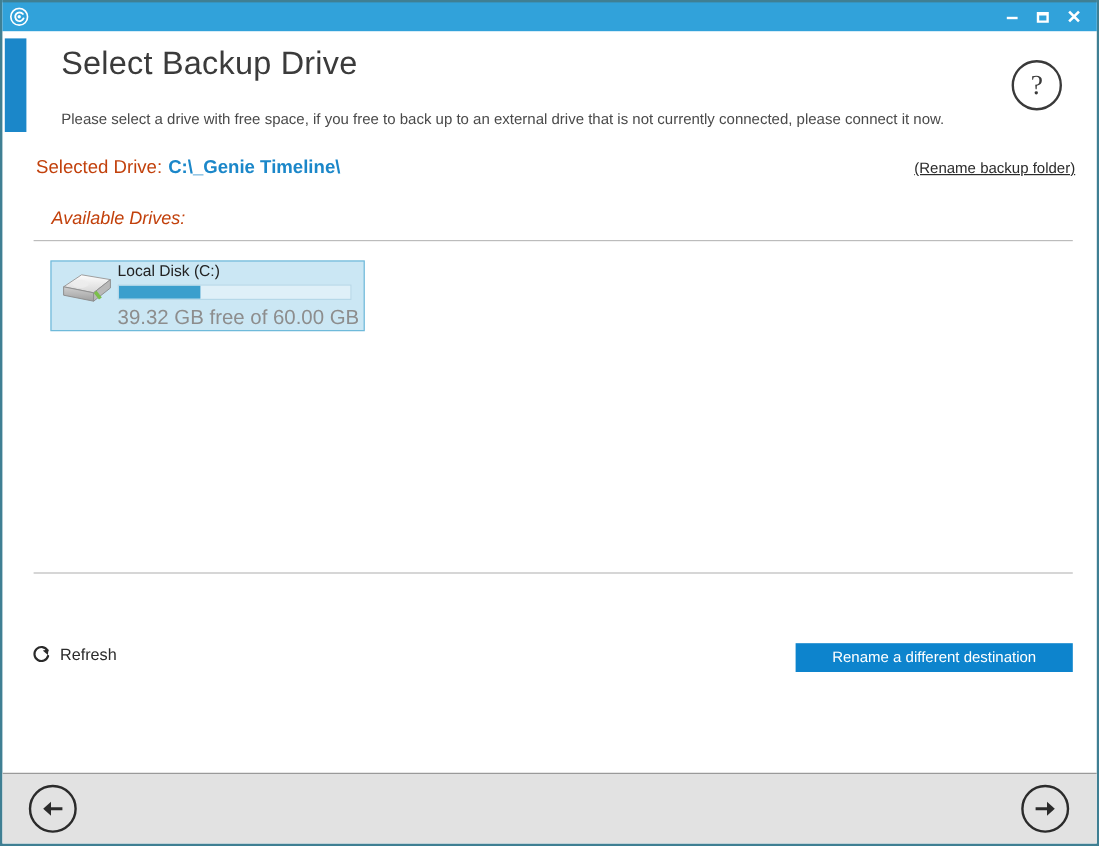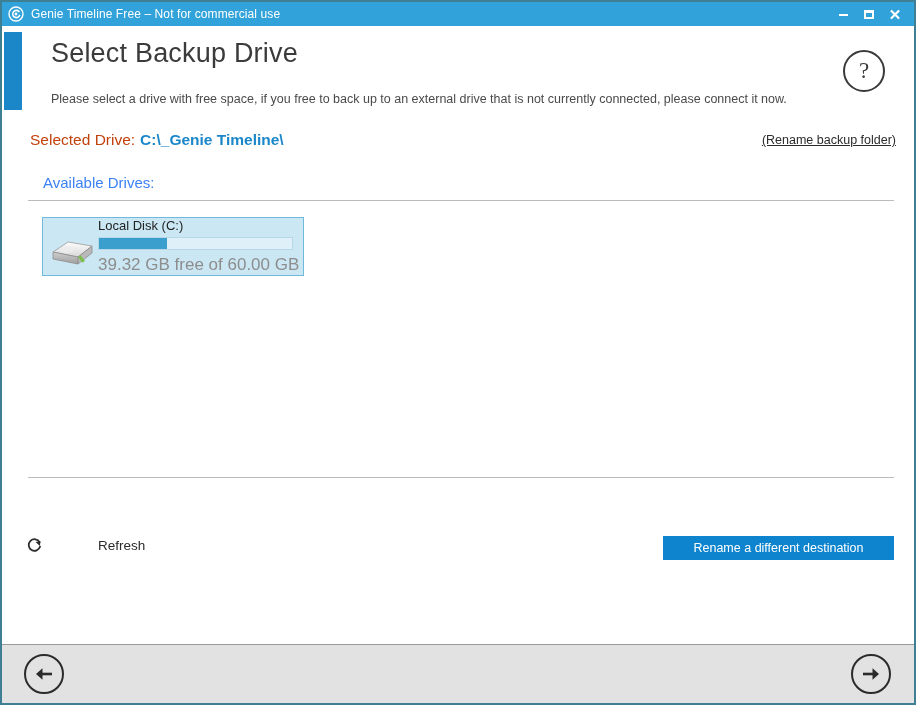--- a/index.html
+++ b/index.html
@@ -153,43 +153,44 @@
     cursor: pointer;
     white-space: nowrap;
   }
 
   
   .avail-label {
     position: absolute;
     left: 41px;
     top: 174px;
     font-size: 15px;
-    color: #3b82f6;
-    white-space: nowrap;
+    color: #c2410c;
+    white-space: nowrap;
+    font-style: italic;
   }
   .hr {
     position: absolute;
     background: #bcbcbc;
     height: 1px;
   }
   .hr-top    { left: 26px; top: 200px; width: 866px; }
   .hr-bottom { left: 26px; top: 477px; width: 866px; }
 
   
   .drive-card {
     position: absolute;
     left: 40px;
     top: 217px;
     width: 262px;
     height: 59px;
     background: #cbe7f4;
     border: 1px solid #6fbada;
     box-sizing: border-box;
     display: flex;
-    align-items: flex-end;
+    align-items: flex-start;
     cursor: pointer;
   }
   .drive-icon {
     width: 52px;
     height: 44px;
     margin-left: 3px;
     flex: 0 0 auto;
     display: flex;
     align-items: center;
     justify-content: center;
@@ -225,21 +226,20 @@
   }
 
   
   .refresh {
     position: absolute;
     left: 24px;
     top: 537px;
     display: flex;
     align-items: center;
     cursor: pointer;
-    gap: 48px;
   }
   .refresh-icon {
     width: 17px;
     height: 17px;
     flex: 0 0 auto;
   }
   .refresh-label {
     margin-left: 7px;
     font-size: 13.5px;
     color: #2b2b2b;
@@ -296,21 +296,20 @@
 <div id="app">
 
   <div class="titlebar">
     <div class="titlebar-icon">
       <svg width="16" height="16" viewBox="0 0 16 16">
         <circle cx="8" cy="8" r="7" fill="none" stroke="#ffffff" stroke-width="1.4"></circle>
         <path d="M11 5.6 A3.6 3.6 0 1 0 11.6 9.4" fill="none" stroke="#ffffff" stroke-width="1.6" stroke-linecap="round"></path>
         <circle cx="8" cy="8" r="1.4" fill="#ffffff"></circle>
       </svg>
     </div>
-    <div class="titlebar-title">Genie Timeline Free – Not for commercial use</div>
     <div class="titlebar-spacer"></div>
     <div class="win-btn min">
       <span class="glyph-min"></span>
     </div>
     <div class="win-btn max">
       <span class="glyph-max"></span>
     </div>
     <div class="win-btn close">✕</div>
   </div>
 

